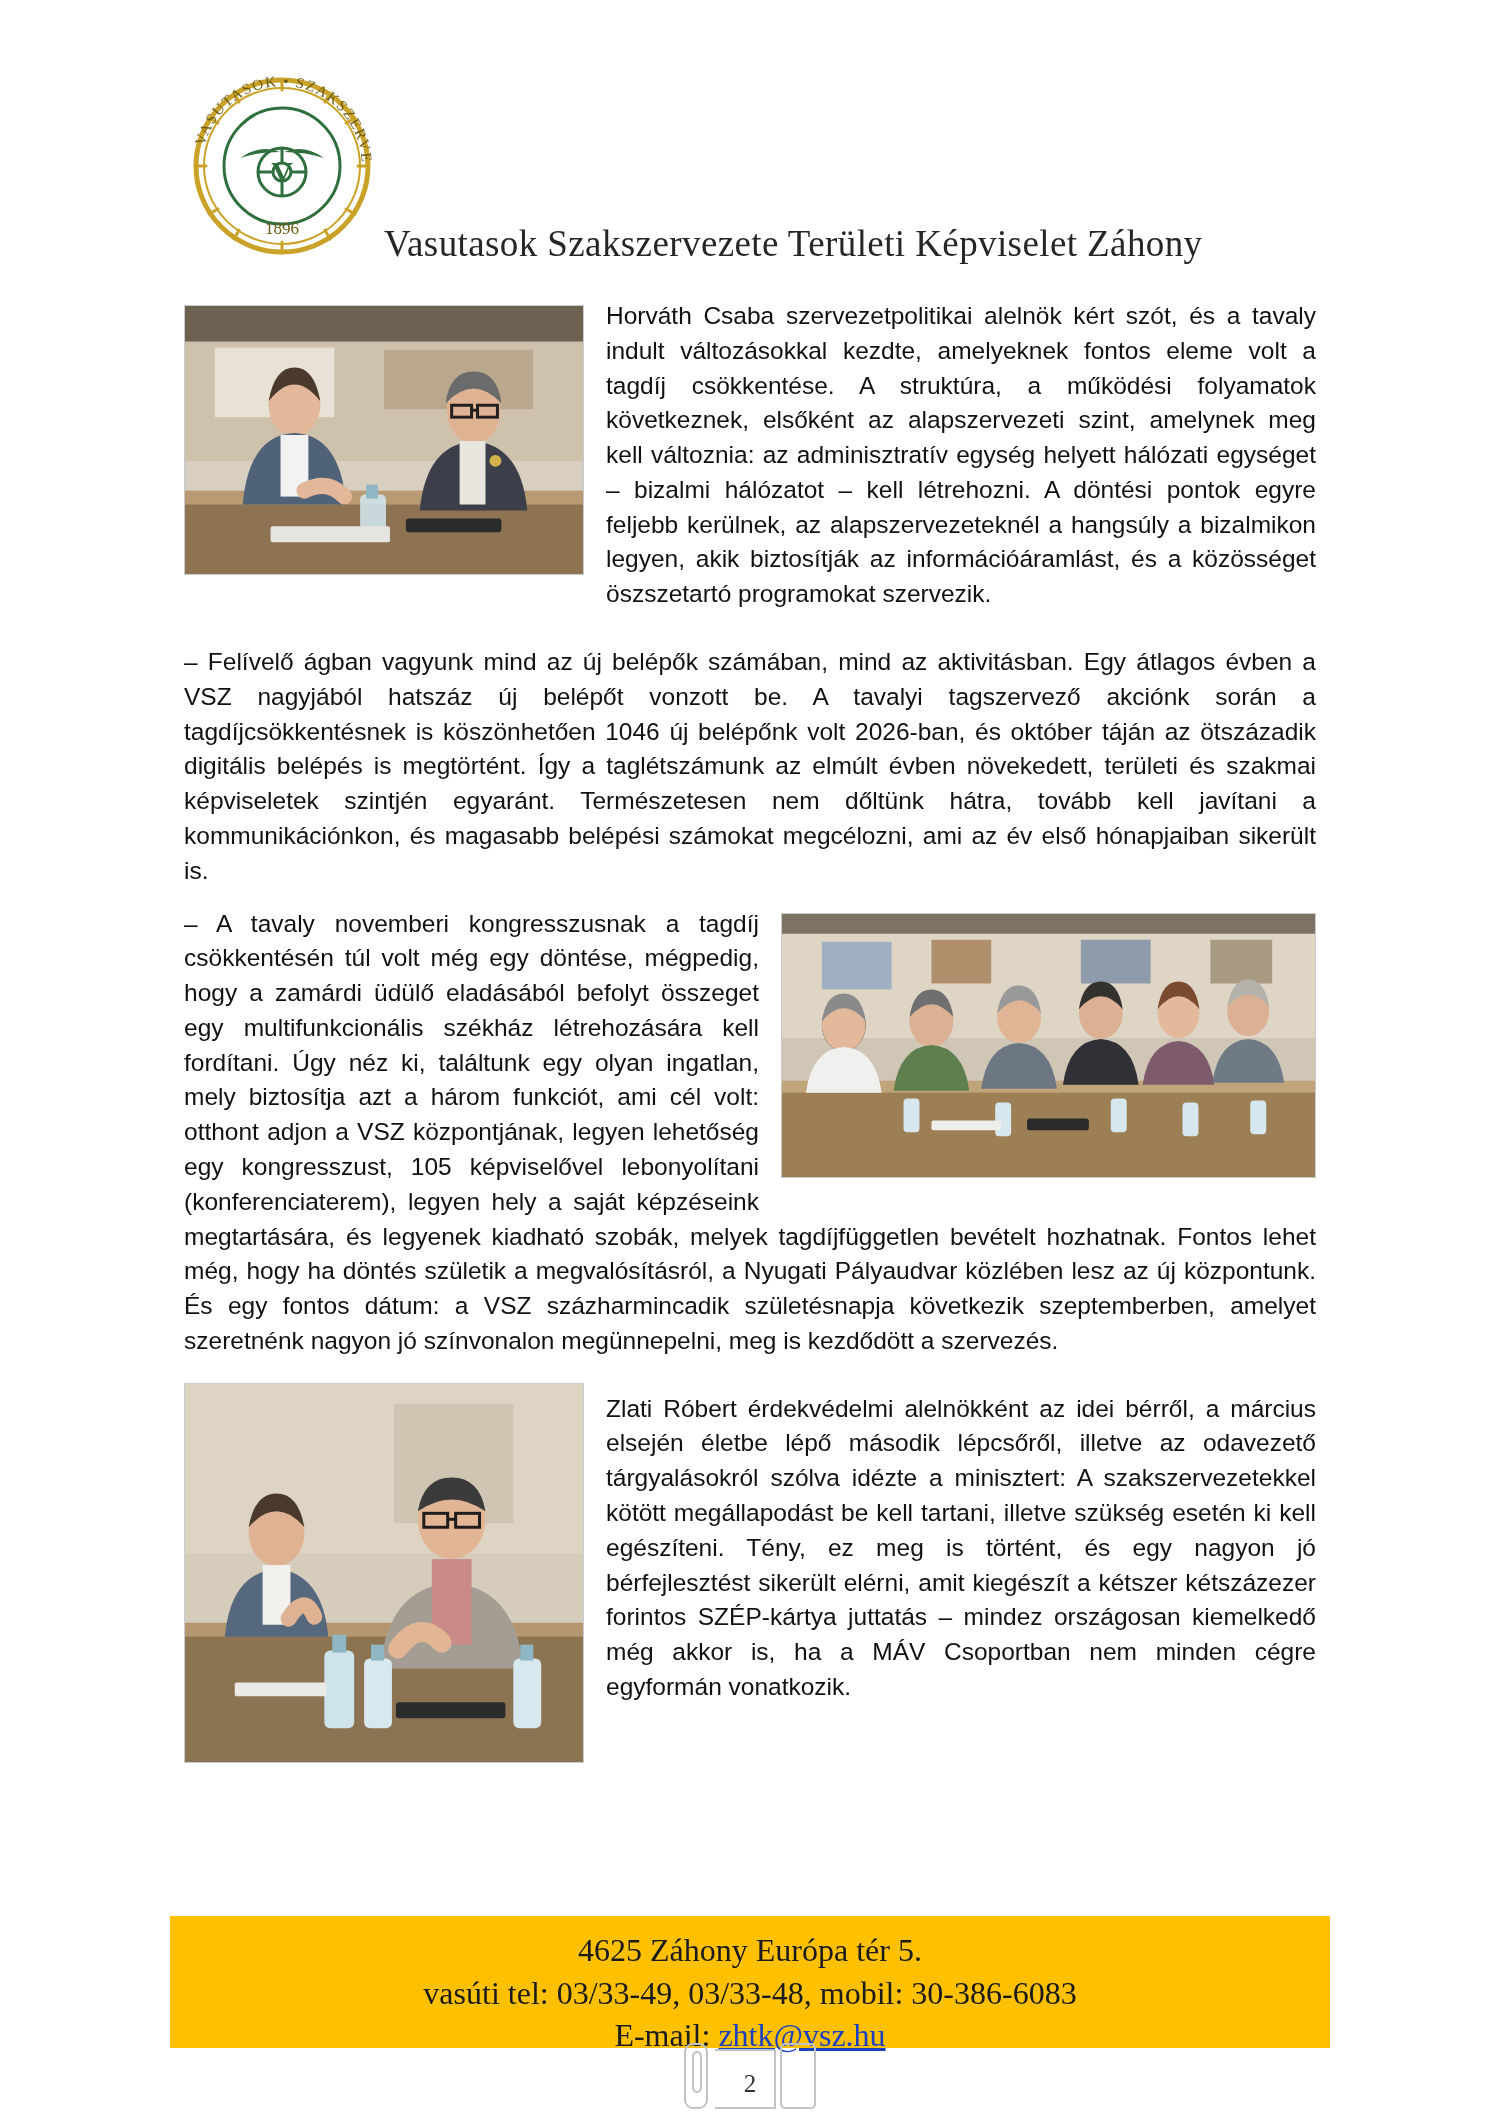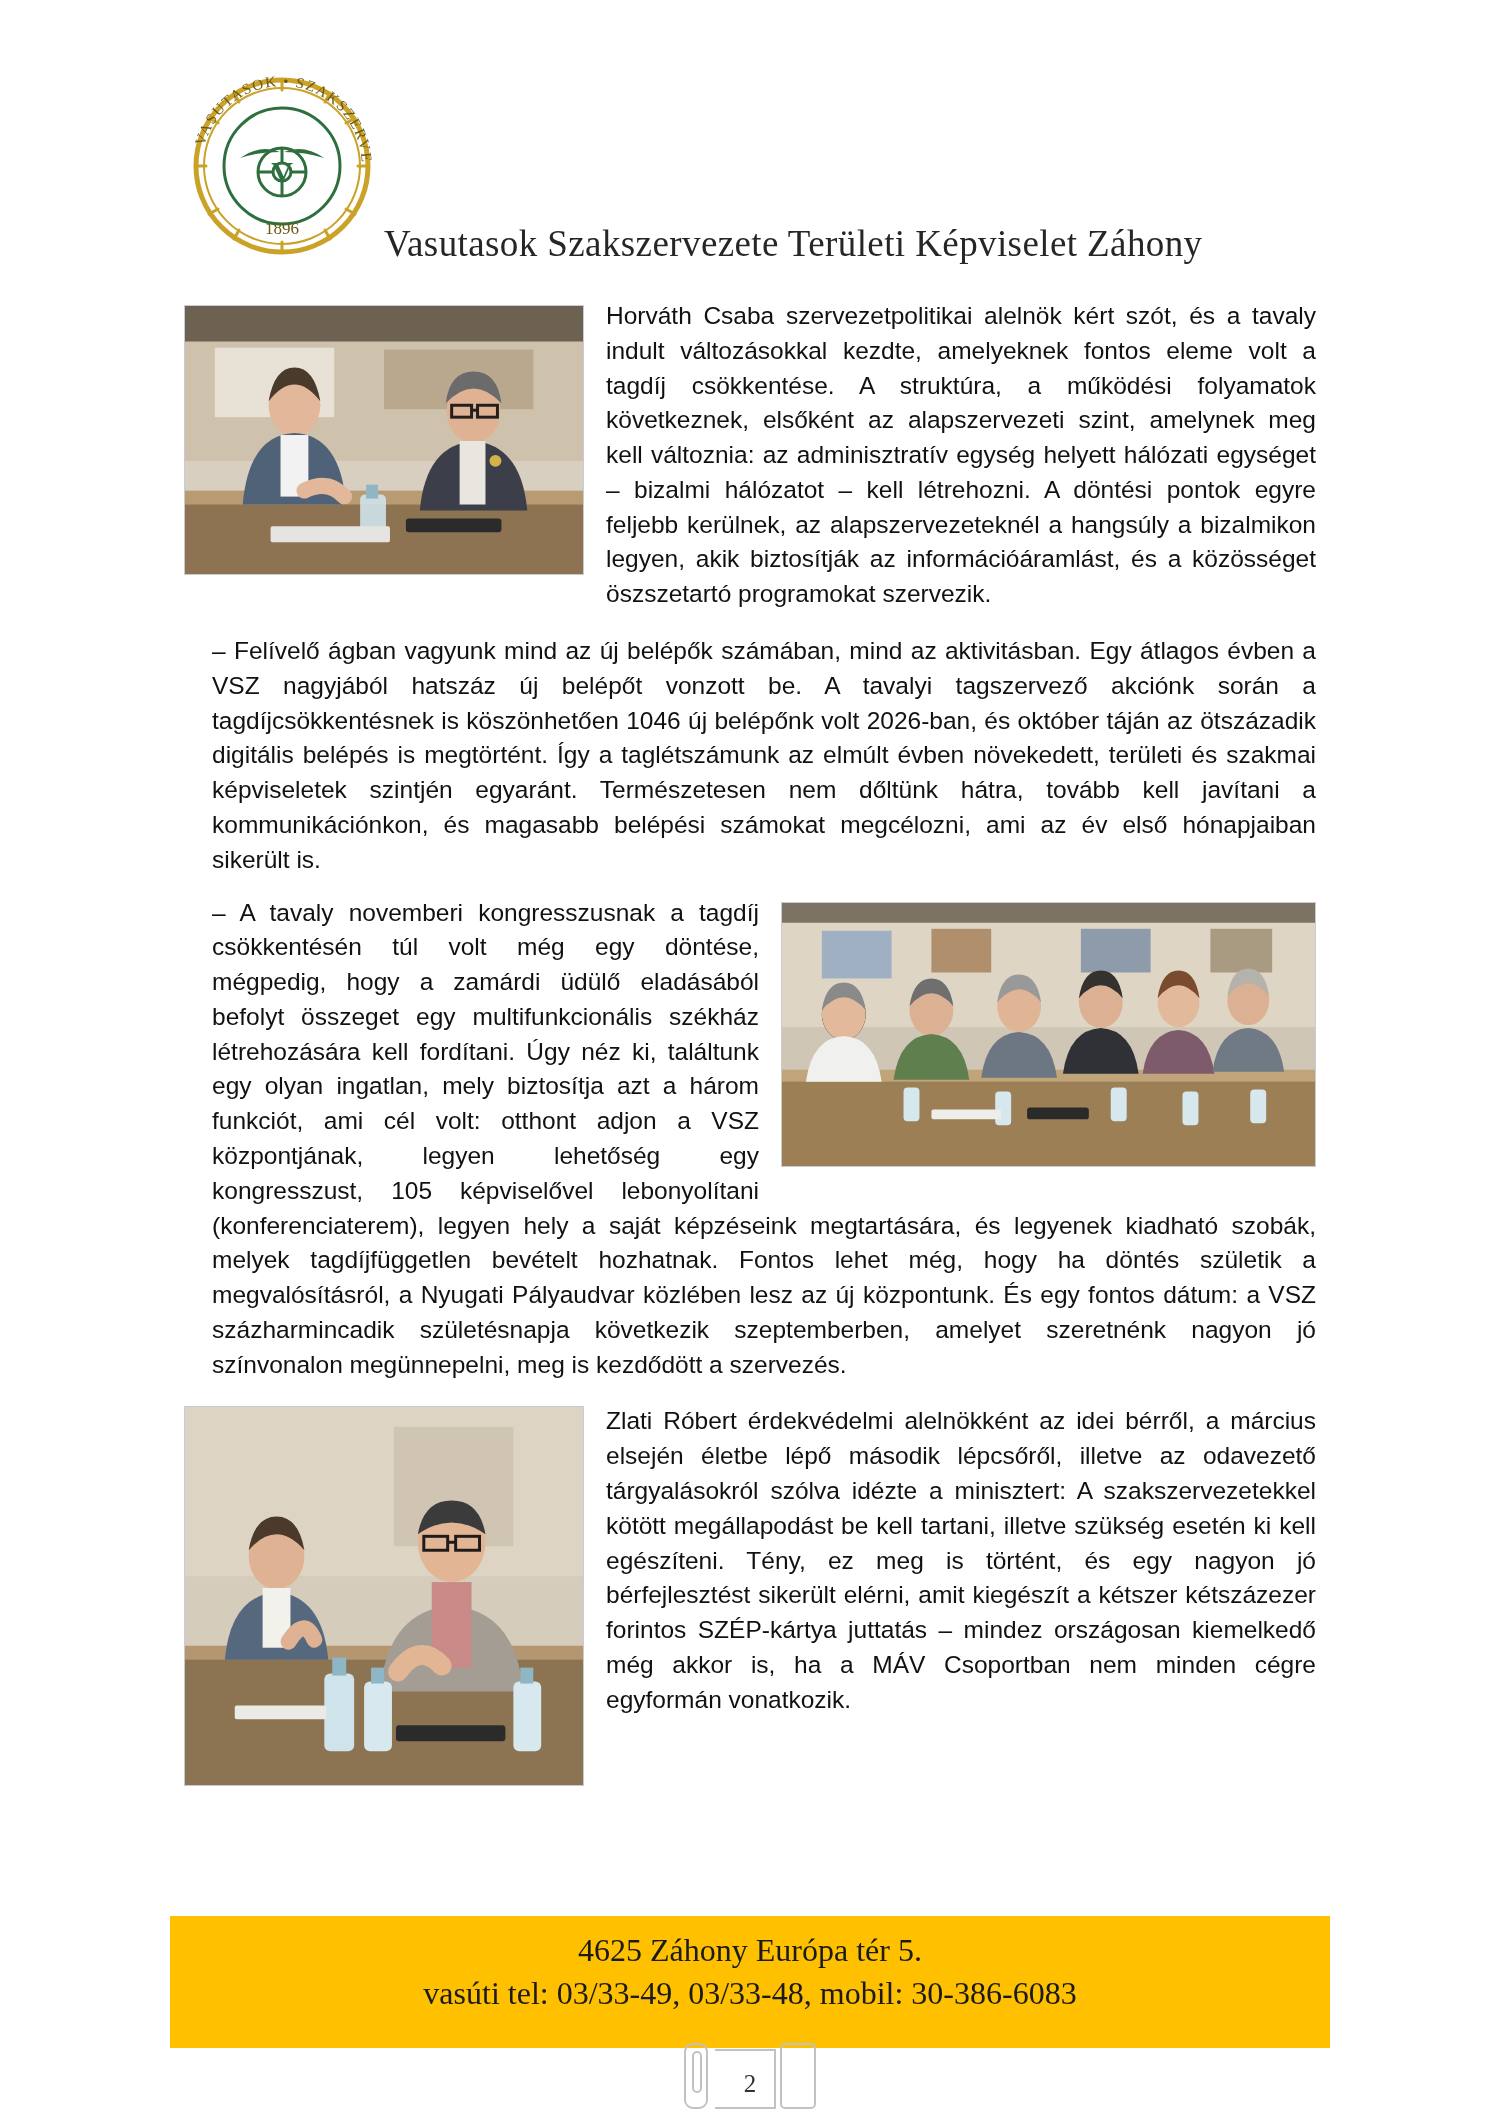--- a/index.html
+++ b/index.html
@@ -49,24 +49,23 @@
 
   
   .content {
     margin-top: 84px;
     font-size: 24.5px;
     line-height: 1.42;
     text-align: justify;
     color: #111111;
   }
   .content p {
-    margin: 4px 0 18px 0;
+    margin: 15px 0 18px 0;
     text-align: justify;
     text-justify: inter-word;
-    padding-left: 28px;
   }
   .content p:last-child { margin-bottom: 0; }
 
   .photo {
     background: #5b6b73;
     border: 1px solid #c8ccce;
     box-sizing: border-box;
     overflow: hidden;
     position: relative;
   }
@@ -326,20 +325,24 @@
     </div>
 
     <p>Zlati Róbert érdekvédelmi alelnökként az idei bérről, a március elsején életbe lépő második lépcsőről, illetve az odavezető tárgyalásokról szólva idézte a minisztert: A szakszervezetekkel kötött megállapodást be kell tartani, illetve szükség esetén ki kell egészíteni. Tény, ez meg is történt, és egy nagyon jó bérfejlesztést sikerült elérni, amit kiegészít a kétszer kétszázezer forintos SZÉP-kártya juttatás – mindez országosan kiemelkedő még akkor is, ha a MÁV Csoportban nem minden cégre egyformán vonatkozik.</p>
     <div class="clear"></div>
   </div>
 
   <div class="footer-band">
     <div class="ftxt">
       <div>4625 Záhony Európa tér 5.</div>
       <div>vasúti tel: 03/33-49, 03/33-48, mobil: 30-386-6083</div>
+      <div>
+        <span>E-mail:</span>
+        <span class="email-link">zhtk@vsz.hu</span>
+      </div>
     </div>
   </div>
 
   <div class="pn-deco">
     <svg viewBox="0 0 150 72" xmlns="http://www.w3.org/2000/svg">
       <g fill="none" stroke="#bfc3c6" stroke-width="2">
         <rect x="10" y="4" width="22" height="64" rx="8"></rect>
         <rect x="18" y="12" width="8" height="40" rx="4"></rect>
         <rect x="106" y="4" width="34" height="64" rx="4"></rect>
         <path d="M40 10 h60 v58 h-60"></path>

